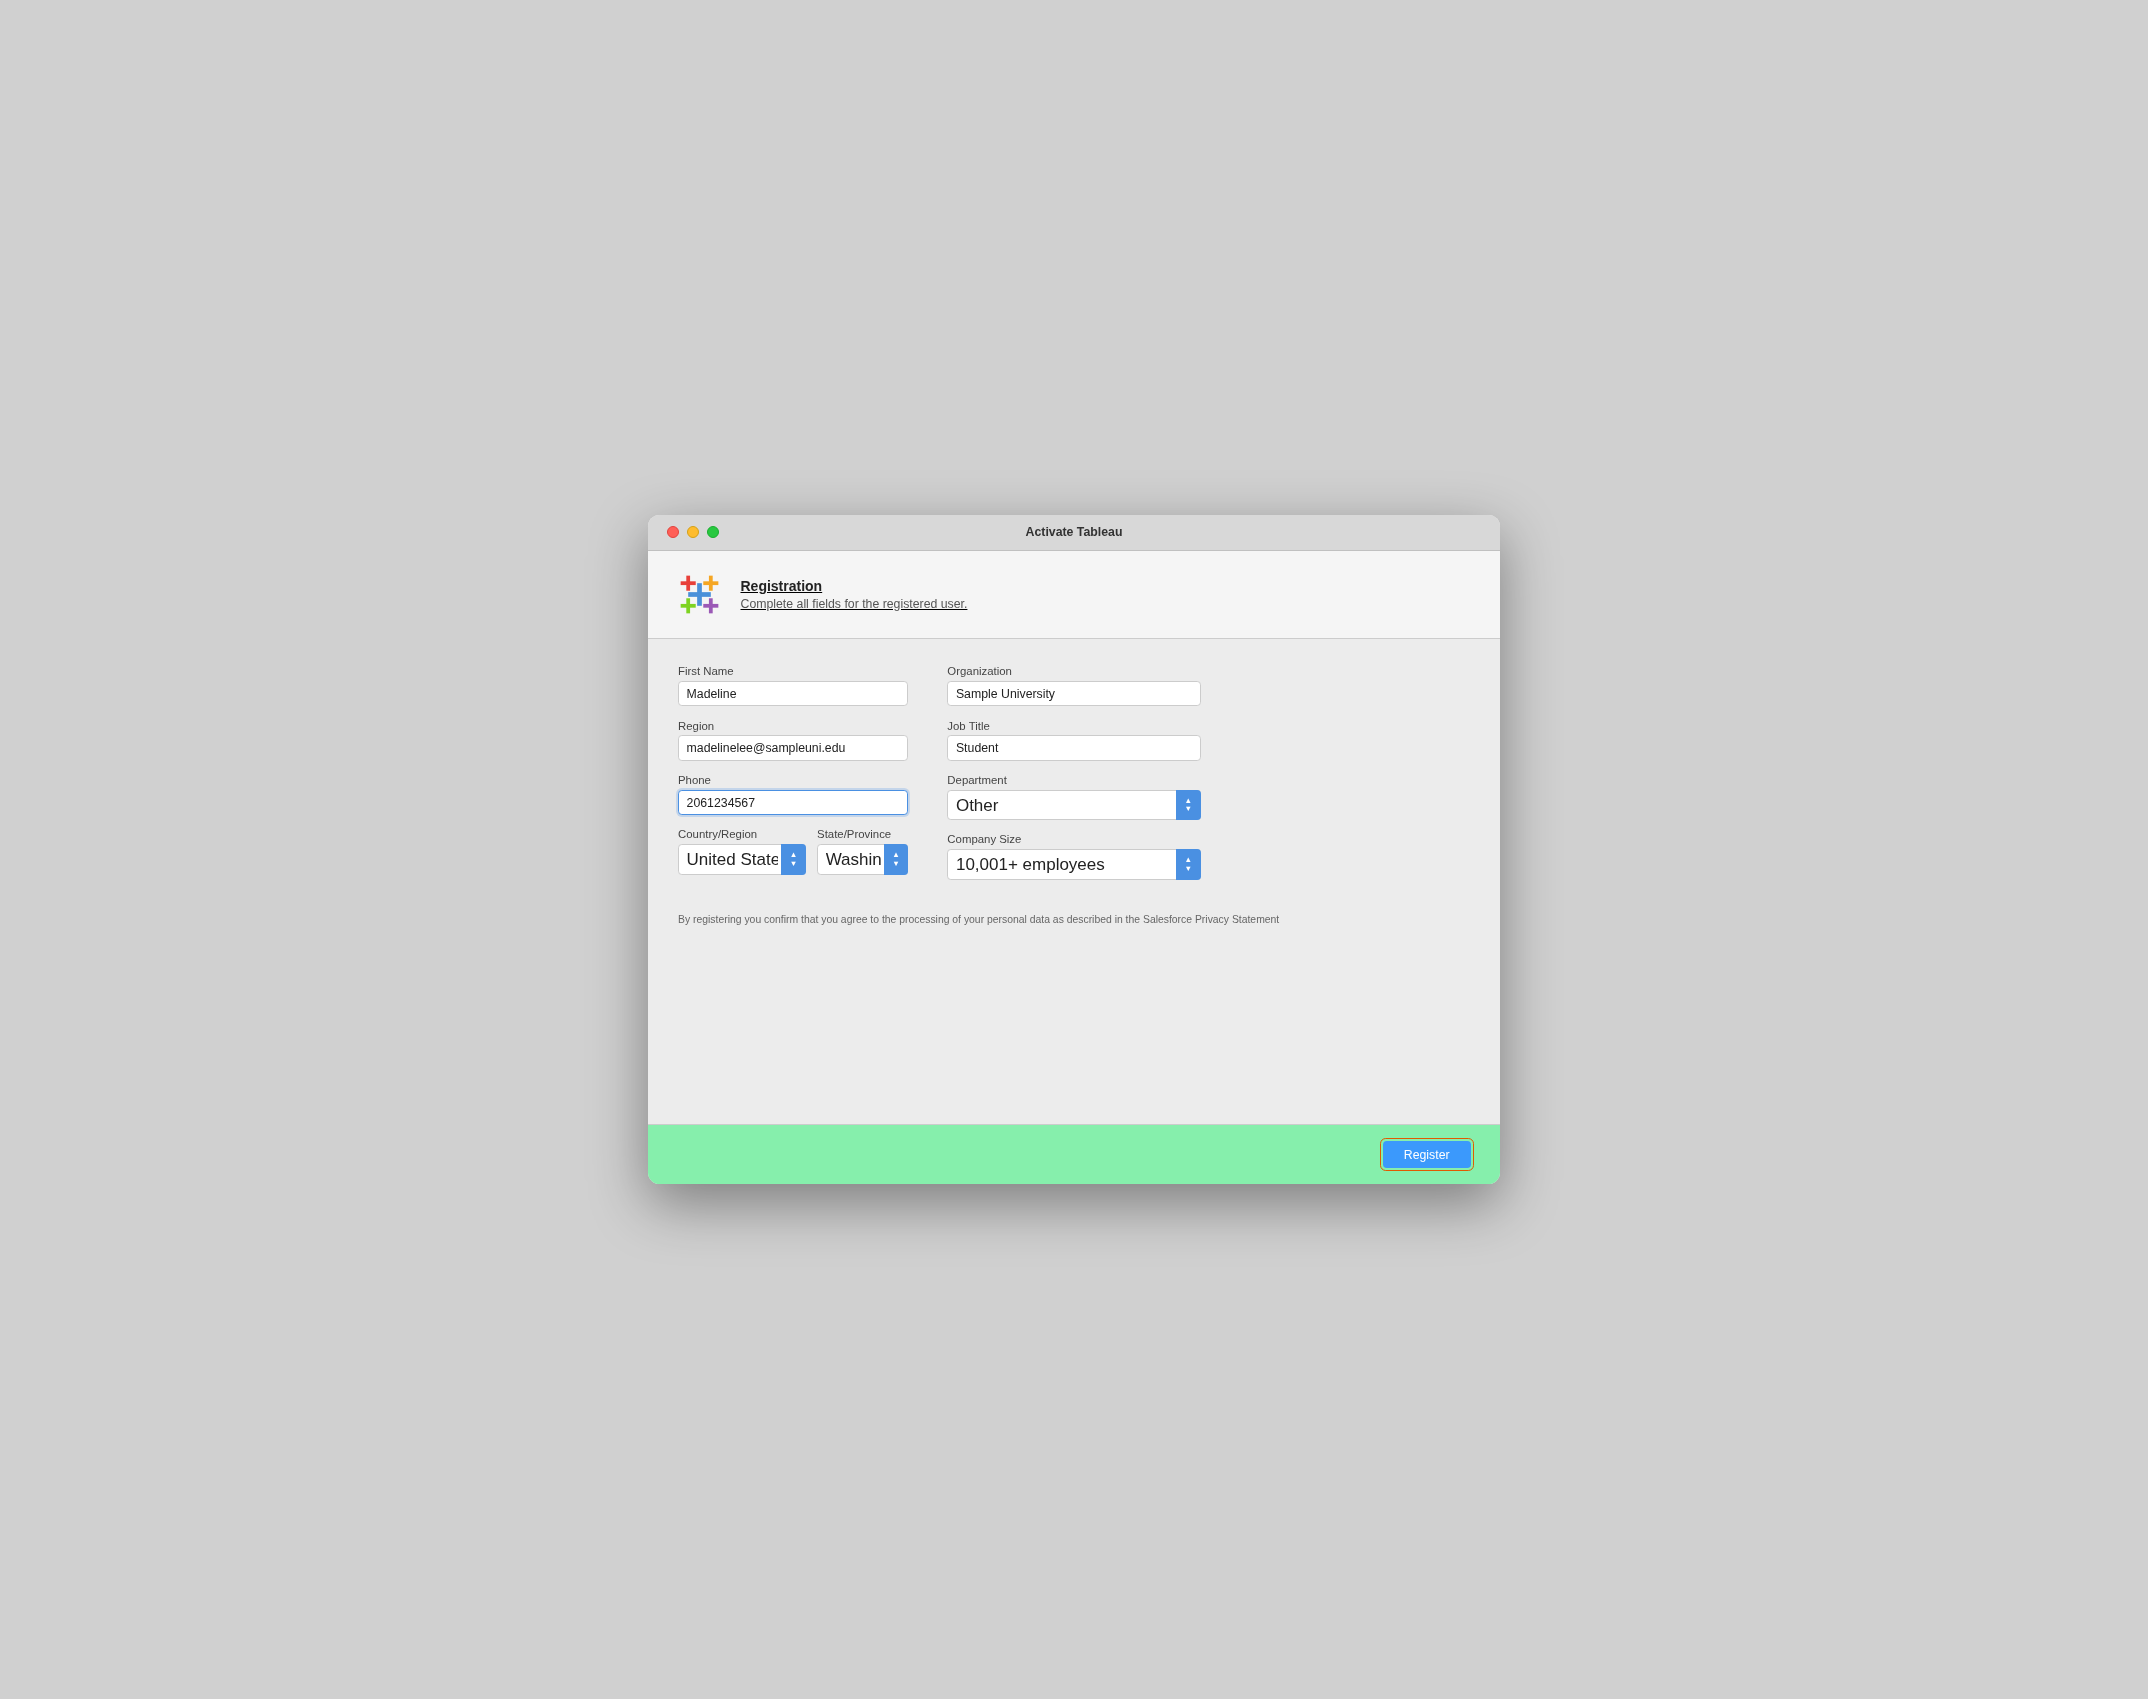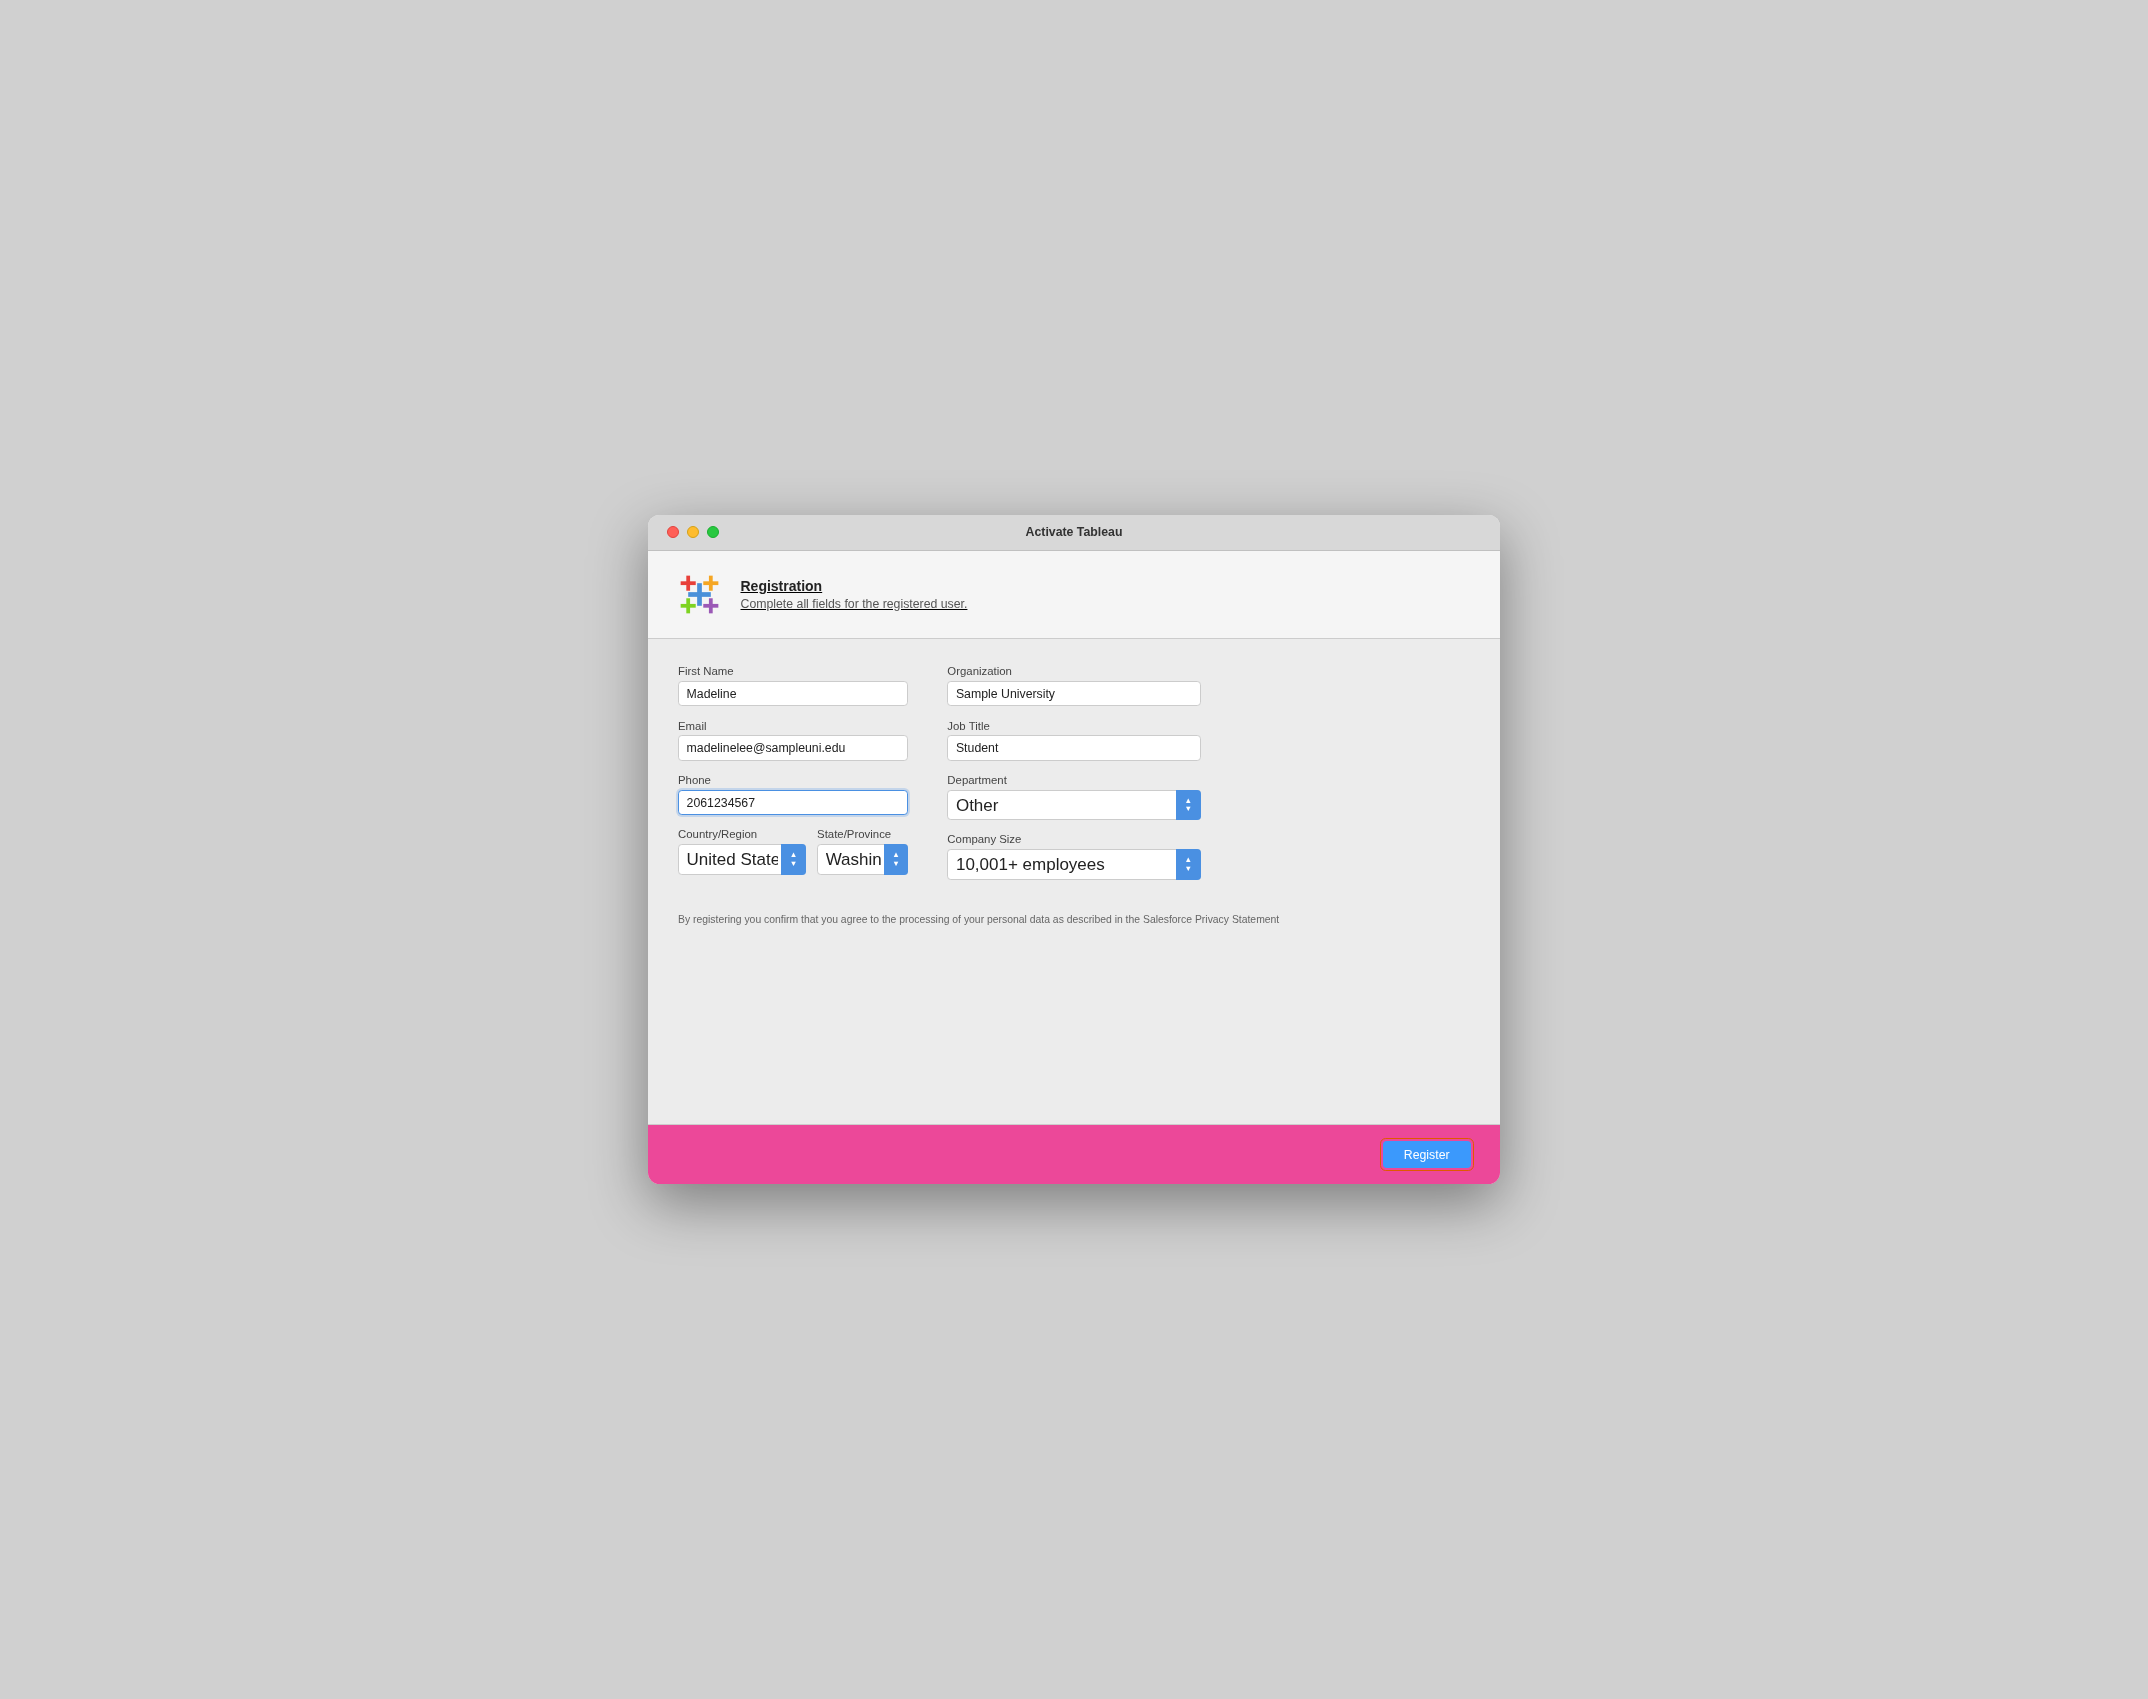--- a/index.html
+++ b/index.html
@@ -199,21 +199,21 @@
 
     .privacy-text {
       margin-top: 19px;
       font-size: 10.4px;
       color: #666;
       line-height: 1.5;
       max-width: 644px;
     }
 
     .footer-section {
-      background: #ec4899;
+      background: #86efac;
       padding: 13.2px 26.5px;
       display: flex;
       justify-content: flex-end;
       align-items: center;
       border-top: 0.9px solid #ccc;
       margin-top: 170px;
     }
 
     .register-btn-wrapper {
       border: 1.9px solid #e05a00;
@@ -275,21 +275,21 @@
 
   <div class="form-section">
     <div class="form-grid">
 
       <div class="form-col">
         <div class="field-group">
           <label class="field-label">First Name</label>
           <input class="field-input" type="text" value="Madeline" style="">
         </div>
         <div class="field-group">
-          <label class="field-label">Email</label>
+          <label class="field-label">Region</label>
           <input class="field-input" type="email" value="madelinelee@sampleuni.edu" style="">
         </div>
         <div class="field-group">
           <label class="field-label">Phone</label>
           <input class="field-input active" type="text" value="2061234567" style="">
         </div>
         <div class="location-row">
           <div class="field-group country-field">
             <label class="field-label">Country/Region</label>
             <div class="select-wrapper">

